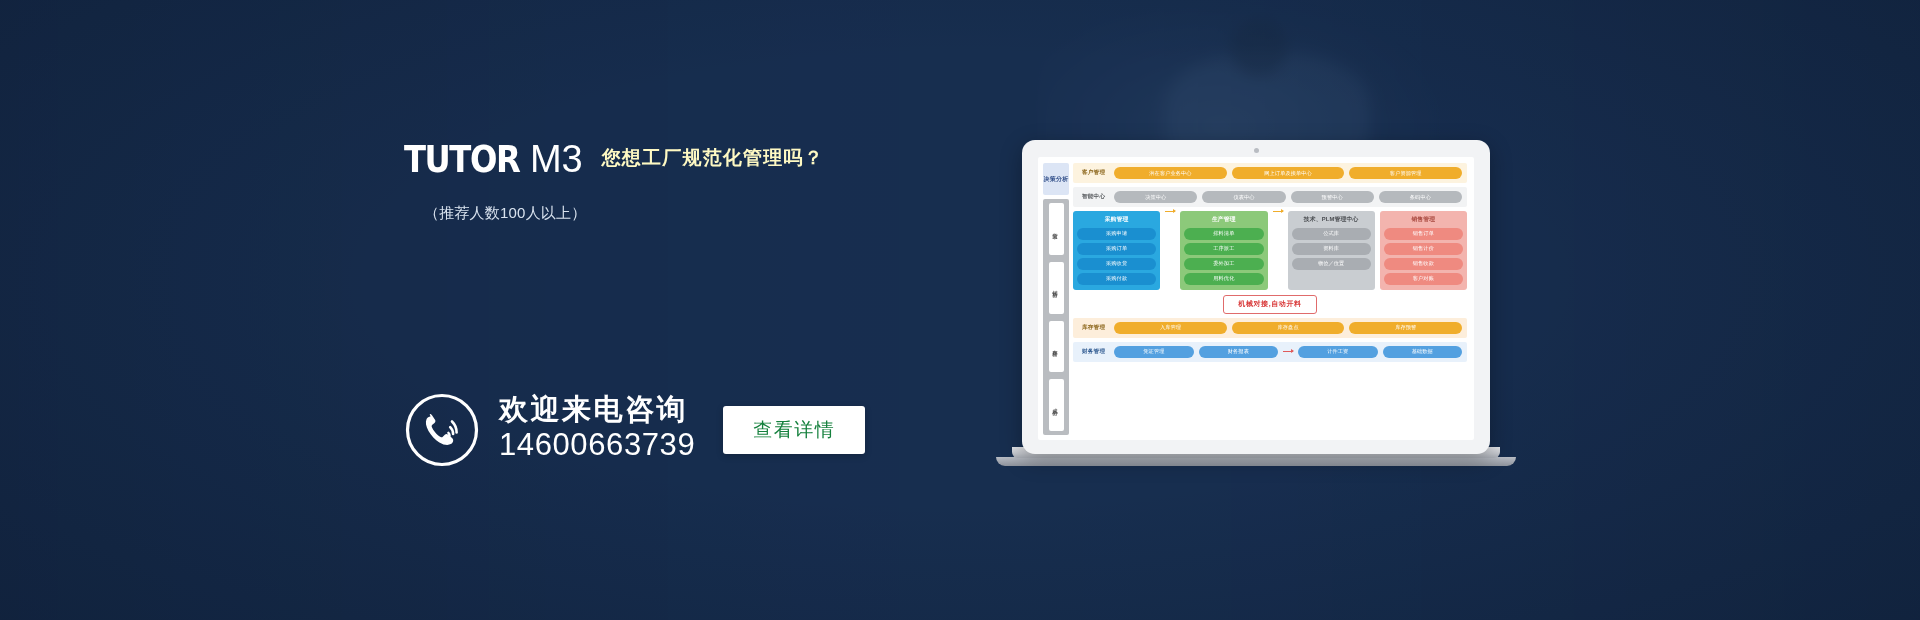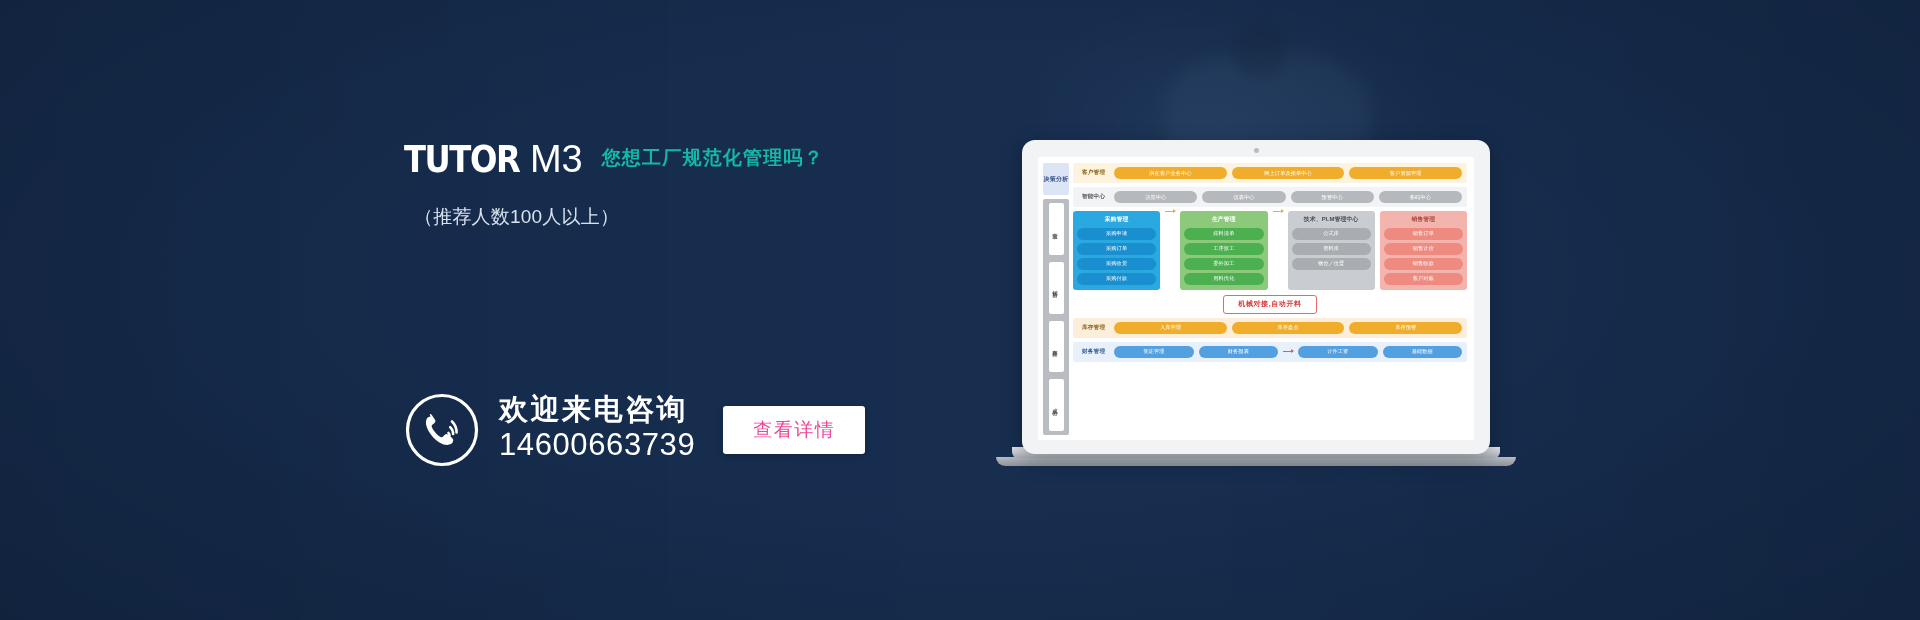--- a/index.html
+++ b/index.html
@@ -112,35 +112,35 @@
     font-weight:bold; font-size:37px; letter-spacing:-1.5px;
     color:#ffffff; line-height:1; font-stretch:condensed;
     transform:scaleX(.97); transform-origin:left center;
   }
   .logo-m3 {
     font-family:"Liberation Sans","DejaVu Sans",sans-serif;
     font-weight:300; font-size:38px; color:#ffffff;
     line-height:1; margin-left:7px; letter-spacing:0px;
   }
   .logo-tag {
-    font-size:19px; font-weight:bold; color:#14b8a6;
+    font-size:19px; font-weight:bold; color:#fef9c3;
     margin-left:19px; letter-spacing:1.2px; padding-bottom:2px;
   }
 
   .headline {
     margin-top:22px;
     font-size:43px; font-weight:bold; color:#ffffff;
     letter-spacing:3.5px; line-height:1.12;
     text-shadow:0 1px 3px rgba(0,0,0,.28);
     white-space:nowrap;
   }
 
   .subline { margin-top:24px; display:flex; align-items:flex-end; white-space:nowrap; }
   .sub-main { font-size:29px; color:#eef3f9; letter-spacing:.4px; line-height:1.1; }
-  .sub-note { font-size:19px; color:#d8e2ee; margin-left:10px; padding-bottom:4px; letter-spacing:.2px; }
+  .sub-note { font-size:15px; color:#d8e2ee; margin-left:20px; padding-bottom:4px; letter-spacing:.2px; }
 
   
   .cta-row { position:absolute; left:404px; top:392px; display:flex; align-items:center; }
 
   .phone-badge { width:76px; height:76px; flex:0 0 76px; }
   .phone-badge svg { display:block; width:76px; height:76px; }
 
   .phone-text { margin-left:19px; }
   .phone-line1 {
     font-size:29px; font-weight:bold; color:#ffffff;
@@ -148,21 +148,21 @@
   }
   .phone-line2 {
     font-size:31px; color:#ffffff; letter-spacing:.6px; line-height:1.12;
     font-family:"Liberation Sans","DejaVu Sans",sans-serif;
   }
 
   .detail-btn {
     margin-left:28px;
     width:142px; height:48px;
     background:#ffffff; border:none; border-radius:3px;
-    color:#ec4899; font-size:19px; letter-spacing:1.5px;
+    color:#15803d; font-size:19px; letter-spacing:1.5px;
     font-family:"Liberation Sans","DejaVu Sans",sans-serif;
     cursor:pointer;
     box-shadow:0 2px 7px rgba(0,0,0,.20);
     display:flex; align-items:center; justify-content:center;
   }
 
   
   .laptop { position:absolute; left:1012px; top:140px; width:488px; height:340px; }
 
   .lid {

